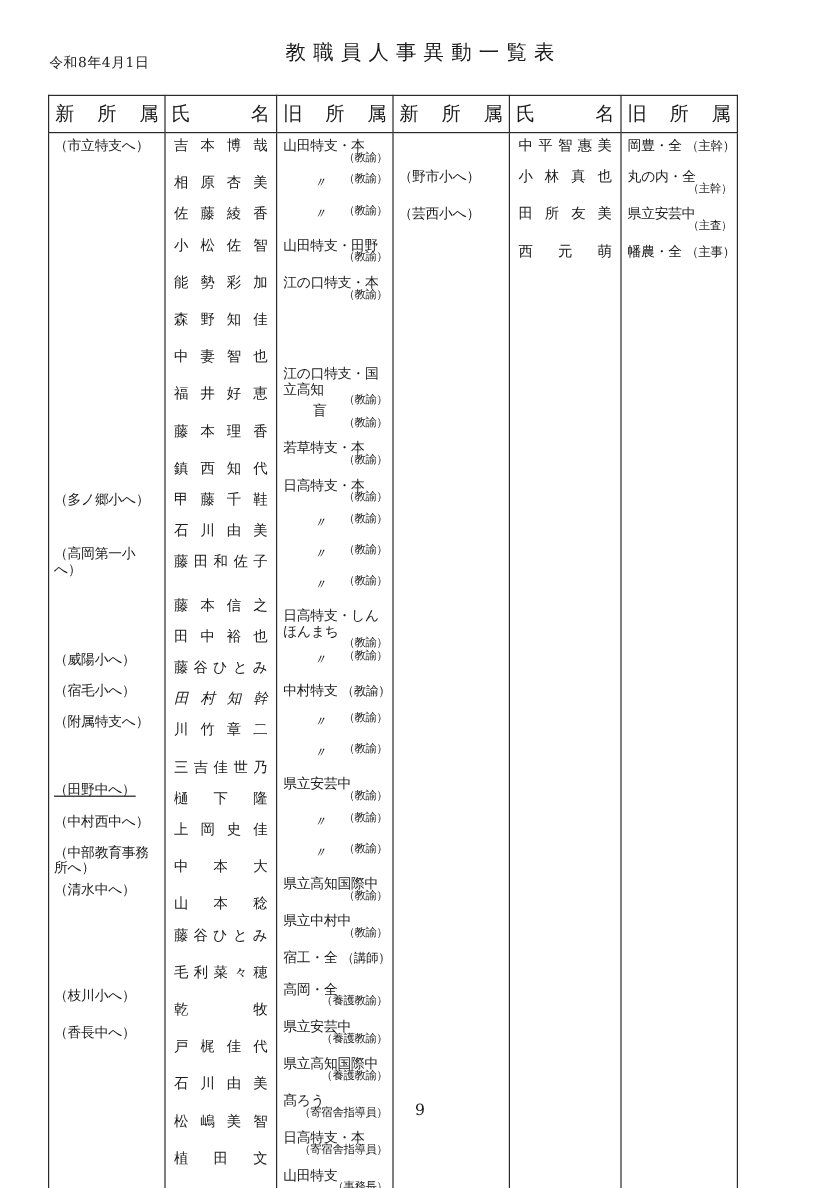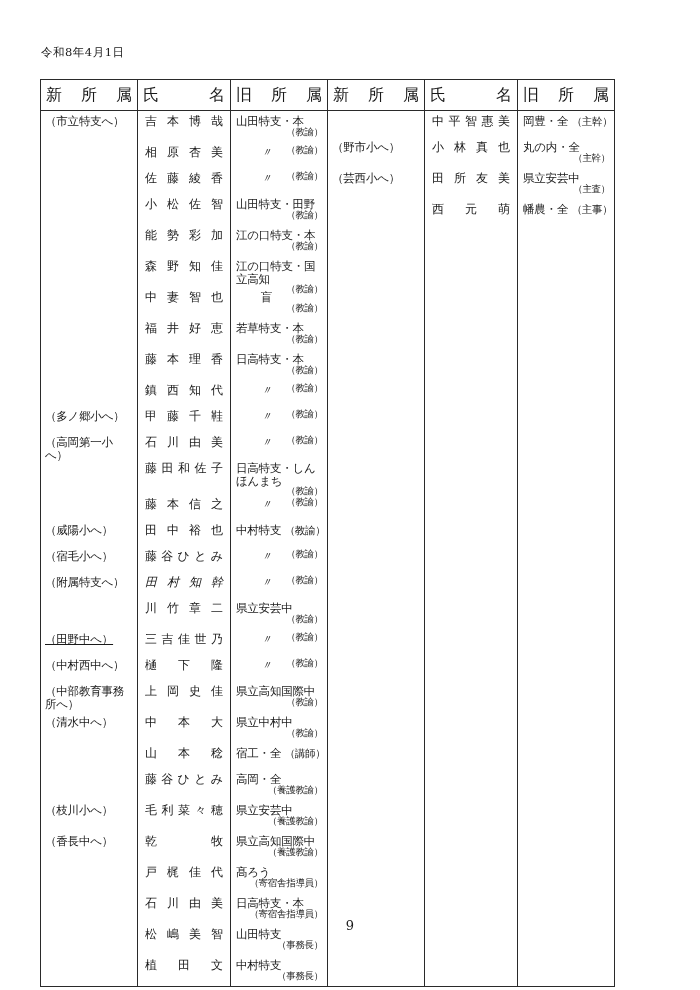--- a/index.html
+++ b/index.html
@@ -168,20 +168,21 @@
     width: 700px;
     text-align: center;
     font-size: 13px;
   }
 </style>
 </head>
 <body>
 
 <div class="page">
 
+  <div class="doc-title">教職員人事異動一覧表</div>
   <div class="doc-date">令和8年4月1日</div>
 
   <div class="tbl-wrap">
     <table class="xfer">
       <colgroup>
         <col class="c-new">
           <col class="c-name">
           <col class="c-old">
         <col class="c-new">
           <col class="c-name">
@@ -221,21 +222,21 @@
                 <div class="r" style="height: 31px;"></div>
                 <div class="r" style="height: 31px;"></div>
                 <div class="r" style="height: 31px;"></div>
                 <div class="r" style="height: 31px;"></div>
                 <div class="r" style="height: 31px;"></div>
                 <div class="r" style="height: 31px;"></div>
                 <div class="r" style="height: 25px;"></div>
                 <div class="r" style="height: 25px;">
                   <span class="newaff">（多ノ郷小へ）</span>
                 </div>
-                <div class="r" style="height: 25px;">
+                <div class="r" style="height: 25px; margin-top: 19px;">
                   <span class="newaff">（高岡第一小へ）</span>
                 </div>
                 <div class="r" style="height: 36px;"></div>
                 <div class="r" style="height: 25px;"></div>
                 <div class="r" style="height: 25px;">
                   <span class="newaff">（威陽小へ）</span>
                 </div>
                 <div class="r" style="height: 25px;">
                   <span class="newaff">（宿毛小へ）</span>
                 </div>
@@ -379,21 +380,21 @@
                     <span class="ditto">〃</span>
                     <span class="post" style="margin-top: -14px;">（教諭）</span>
                   </span>
                 </div>
                 <div class="r" style="height: 31px;">
                   <span class="old"><span class="main">山田特支・田野</span><span class="post">（教諭）</span></span>
                 </div>
                 <div class="r" style="height: 31px;">
                   <span class="old"><span class="main">江の口特支・本</span><span class="post">（教諭）</span></span>
                 </div>
-                <div class="r" style="height: 31px;">
+                <div class="r" style="height: 31px; margin-top: 45px;">
                   <span class="old"><span class="main">江の口特支・国立高知</span><span class="post">（教諭）</span></span>
                 </div>
                 <div class="r" style="height: 31px;">
                   <span class="old">
                     <span class="main" style="display: block; text-align: center; padding-right: 26px;">盲</span>
                     <span class="post">（教諭）</span>
                   </span>
                 </div>
                 <div class="r" style="height: 31px;">
                   <span class="old"><span class="main">若草特支・本</span><span class="post">（教諭）</span></span>

